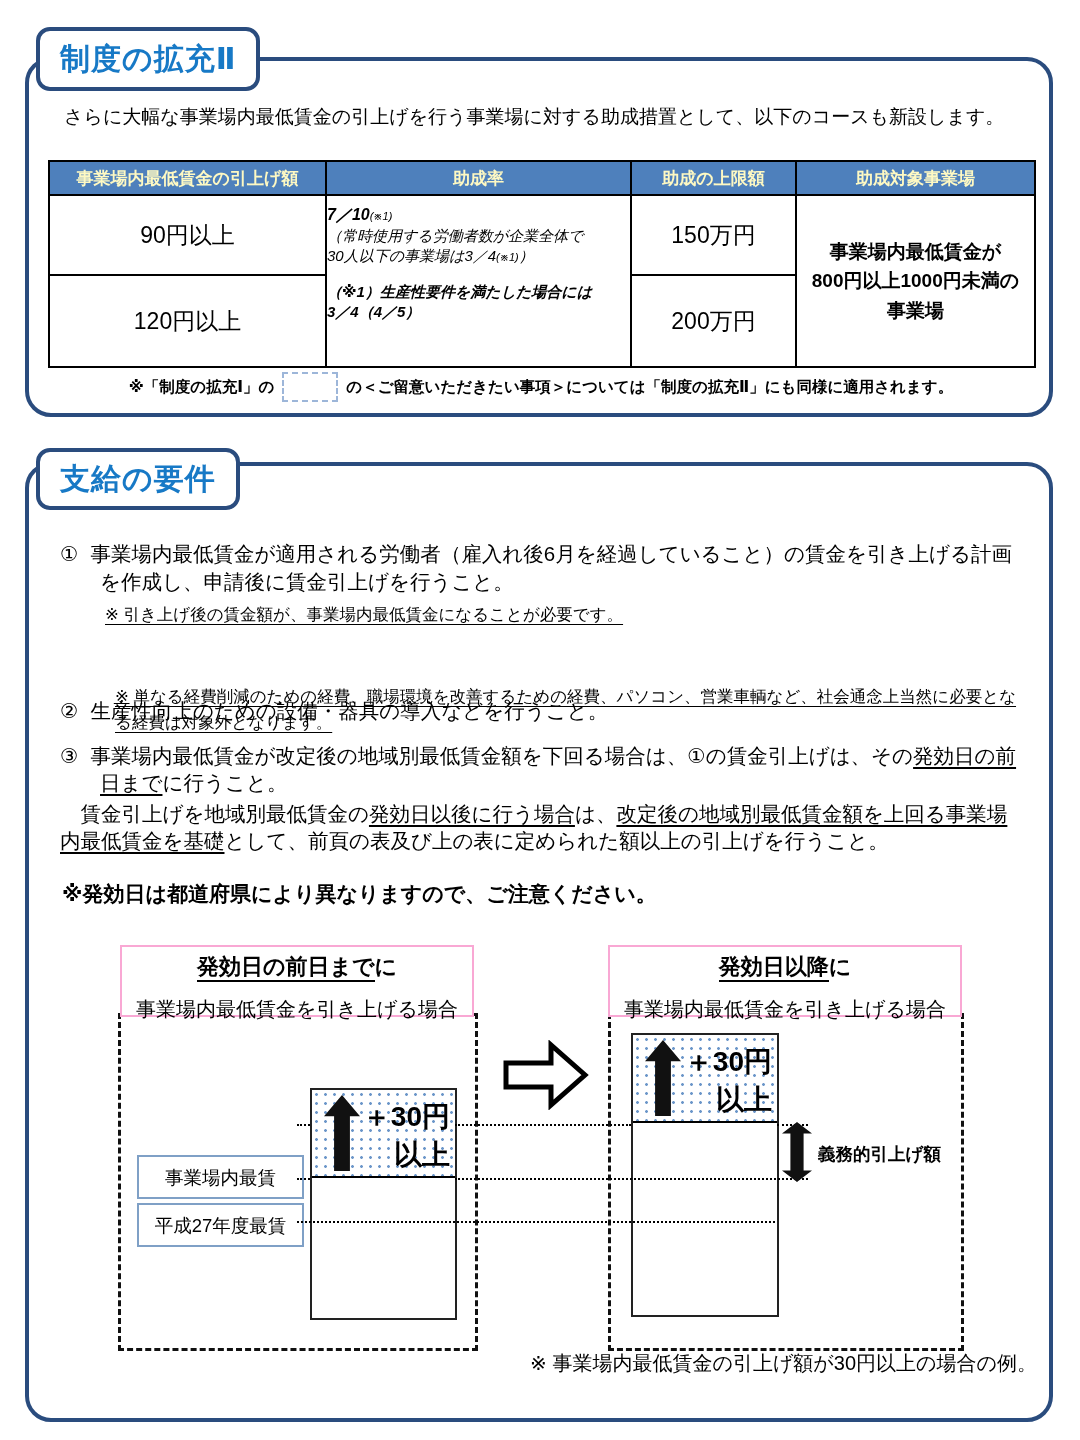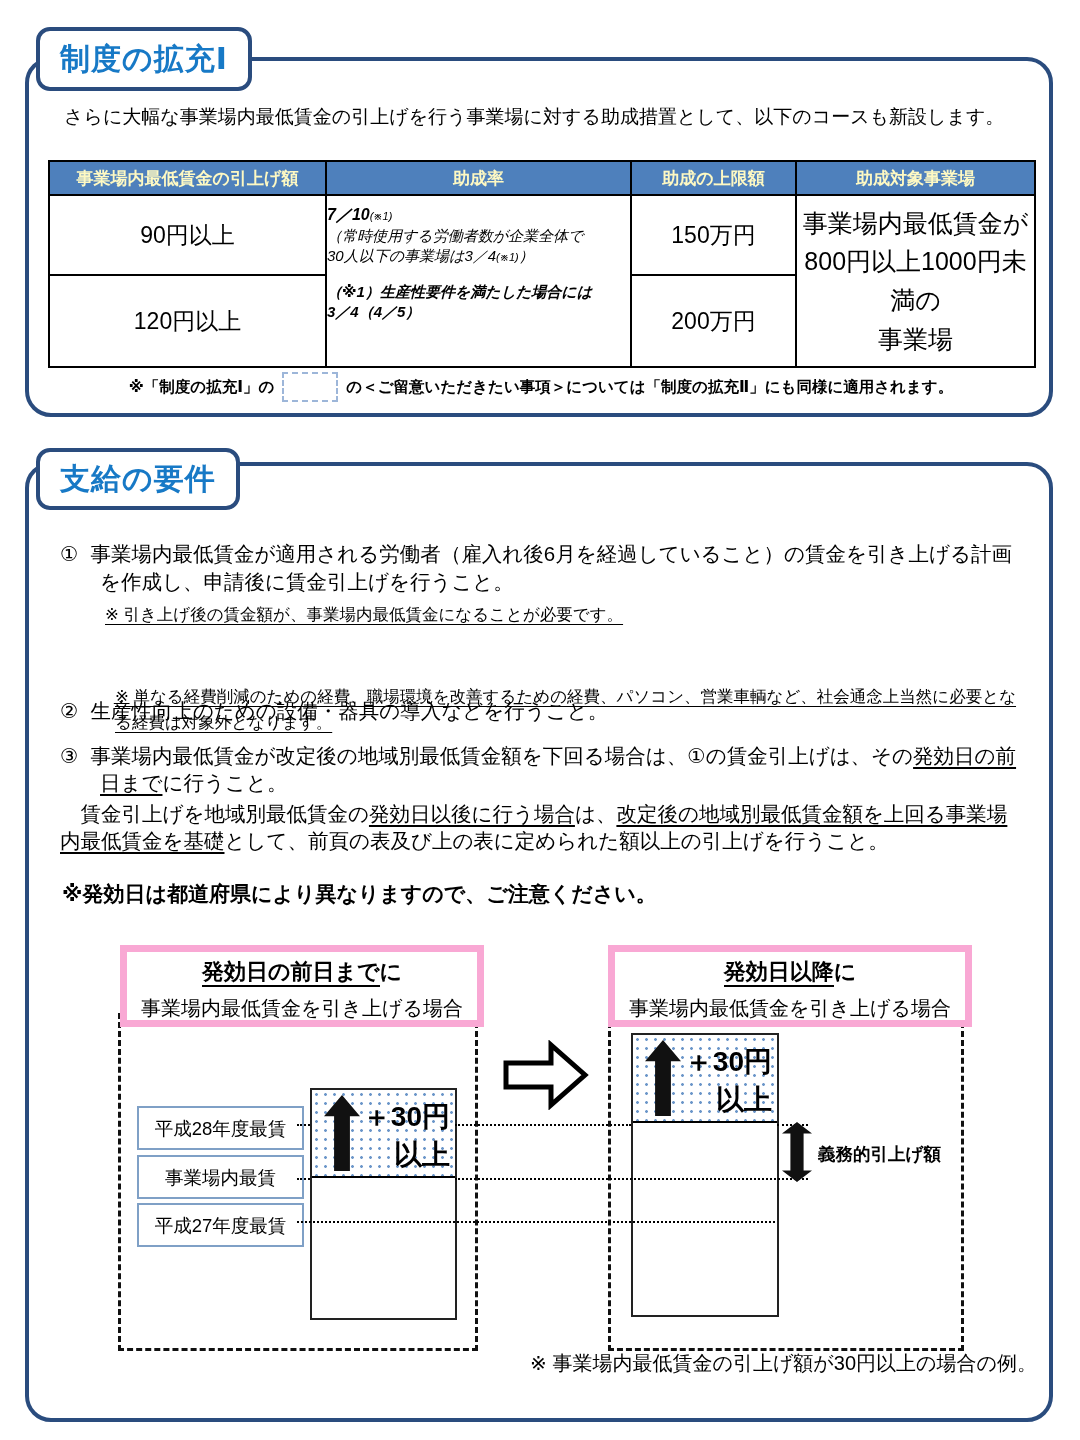--- a/index.html
+++ b/index.html
@@ -24,43 +24,43 @@
   table.subsidy th,table.subsidy td{border:2px solid #000;padding:0;}
   table.subsidy th{background:#4E80BC;color:#fef9c3;font-size:17px;font-weight:bold;height:32px;}
   td.cen{text-align:center;vertical-align:middle;}
   .amt{font-size:23px;}
   .cap{font-size:23px;}
   .rate-cell{vertical-align:top;font-size:15px;line-height:1.35;font-style:italic;}
   .rate-top{margin-top:8px;}
   .rate-bot{margin-top:16px;font-weight:bold;}
   .small-ref{font-size:11px;}
   .rate-l1{font-size:16px;font-weight:bold;}
-  .target-cell{text-align:center;font-size:25px;line-height:1.55;font-weight:normal;margin-top:28px;}
+  .target-cell{text-align:center;font-size:19px;line-height:1.55;font-weight:bold;margin-top:28px;}
   .row1{height:80px;}
   .row2{height:92px;}
 
   .tnote{position:absolute;left:48px;top:372px;width:986px;display:flex;align-items:center;
          justify-content:center;gap:8px;font-size:15.5px;font-weight:bold;z-index:2;}
   .dash-ph{display:inline-block;width:52px;height:26px;border:2px dashed #9DB6D9;background:#fff;}
 
   
   .item{position:absolute;left:60px;width:965px;font-size:20.5px;line-height:1.35;z-index:2;}
   .hang{padding-left:40px;text-indent:-40px;margin:0;}
   .inum{margin-right:12px;}
   .subnote{position:absolute;font-size:16.5px;line-height:1.55;z-index:2;
            text-decoration:underline;text-underline-offset:4px;}
   .u{text-decoration:underline;text-underline-offset:4px;}
   .warn{position:absolute;left:62px;top:880px;font-size:21px;font-weight:bold;z-index:2;}
 
   
   .diagram{position:absolute;left:25px;top:940px;width:1020px;height:452px;z-index:3;}
-  .dtitle{position:absolute;border:7px solid #f9a8d4;background:#fff;text-align:center;padding-top:5px;z-index:7;}
+  .dtitle{position:absolute;border:2px solid #f9a8d4;background:#fff;text-align:center;padding-top:5px;z-index:7;}
   .dtitle .l1{font-size:22px;font-weight:bold;}
   .dtitle .l1 .tu{border-bottom:2.5px solid #000;padding-bottom:1px;}
-  .dtitle .l2{font-size:20px;margin-top:8px;}
+  .dtitle .l2{font-size:20px;margin-top:14px;}
   .dtitle-left{left:95px;top:5px;width:350px;height:63px;}
   .dtitle-right{left:583px;top:5px;width:350px;height:63px;}
   .dashedbox{position:absolute;border:3px dashed #111;background:transparent;z-index:1;}
   .dash-left{left:93px;top:73px;width:354px;height:332px;}
   .dash-right{left:583px;top:73px;width:350px;height:332px;}
 
   .wlabel{position:absolute;left:112px;width:163px;height:40px;border:2.5px solid #7FA0C6;background:#fff;
           display:flex;align-items:center;justify-content:center;font-size:18.5px;z-index:5;}
 
   .bar{position:absolute;border:2px solid #222;background:#fff;z-index:4;}
@@ -84,21 +84,21 @@
   .big-arrow{position:absolute;left:478px;top:100px;width:86px;height:70px;z-index:6;}
   .dnote{position:absolute;right:8px;top:410px;font-size:20px;z-index:6;}
 </style>
 </head>
 <body>
 
 <div class="page">
 
   <div class="panel panel1"></div>
   <div class="tab tab1">
-    <span>制度の拡充Ⅰ</span>
+    <span>制度の拡充Ⅱ</span>
   </div>
 
   <div class="intro">さらに大幅な事業場内最低賃金の引上げを行う事業場に対する助成措置として、以下のコースも新設します。</div>
 
   <table class="subsidy">
     <colgroup>
         <col style="width:277px">
         <col style="width:305px">
         <col style="width:165px">
         <col style="width:239px">
@@ -168,21 +168,20 @@
   <div class="warn">※発効日は都道府県により異なりますので、ご注意ください。</div>
 
   <div class="diagram">
 
     <div class="dtitle dtitle-left">
       <div class="l1"><span class="tu">発効日の前日まで</span><span>に</span></div>
       <div class="l2">事業場内最低賃金を引き上げる場合</div>
     </div>
     <div class="dashedbox dash-left"></div>
 
-    <div class="wlabel" style="top:166px;">平成28年度最賃</div>
     <div class="wlabel" style="top:215px;">事業場内最賃</div>
     <div class="wlabel" style="top:263px;">平成27年度最賃</div>
 
     <div class="bar bar-left">
       <div class="bar-top">
         <div class="up-arrow"></div>
         <div class="raise">
           <div>＋30円</div>
           <div>以上</div>
         </div>

